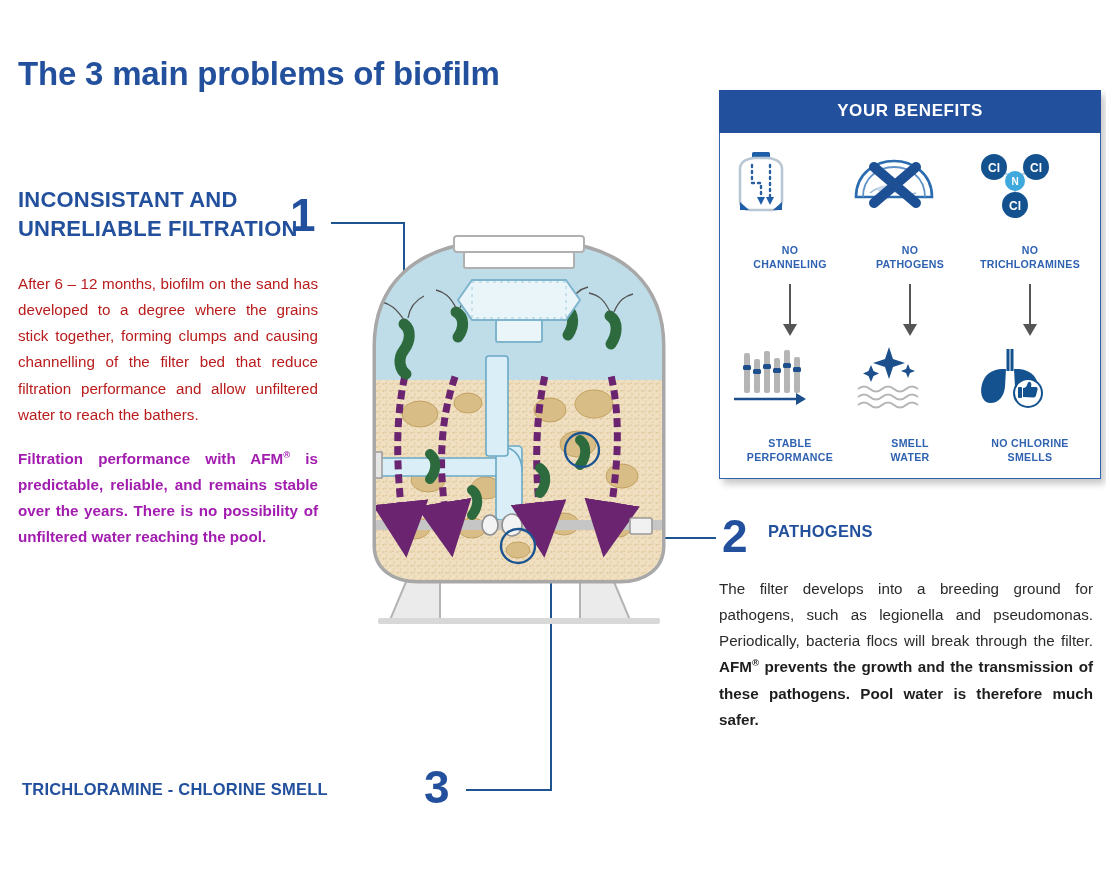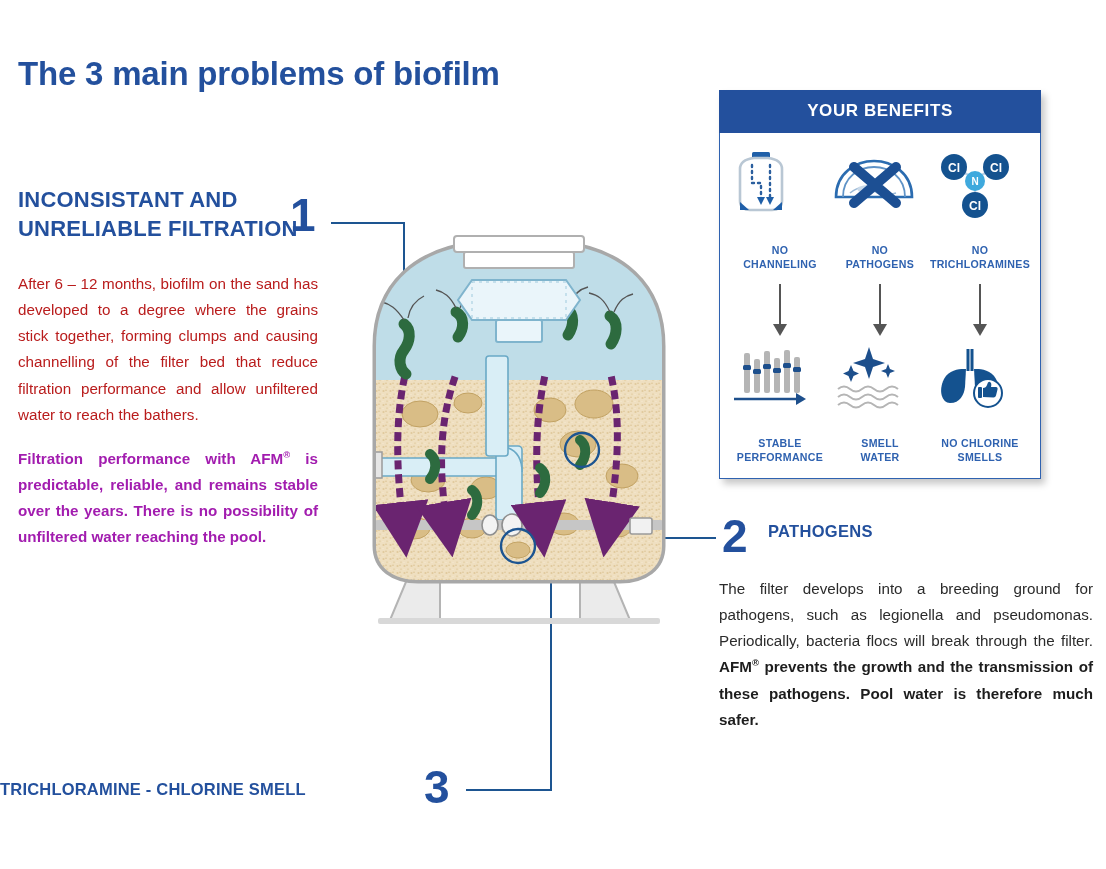--- a/index.html
+++ b/index.html
@@ -22,37 +22,37 @@
     color:#23509D;font-weight:bold;font-size:22px;line-height:1.32;
     letter-spacing:0.2px;text-transform:uppercase;
   }
   .body-par{
     margin-top:28px;font-size:15.2px;line-height:1.72;color:#b91c1c;
     text-align:justify;text-justify:inter-word;
   }
   .body-par.bold{font-weight:bold;color:#a21caf;margin-top:18px;}
   .tri-head{
     position:absolute;left:0px;top:780px;width:420px;
-    color:#23509D;font-weight:bold;font-size:16.5px;letter-spacing:0.2px;
+    color:#23509D;font-weight:bold;font-size:16.5px;letter-spacing:0.2px;padding-left:22px;
   }
 
   
   .num{
     position:absolute;color:#23509D;font-weight:bold;font-size:46px;line-height:1;
   }
   #num1{left:290px;top:192px;}
   #num2{left:722px;top:513px;}
   #num3{left:424px;top:764px;}
   .lead{position:absolute;background:#1d5591;}
   .h-lead{height:2px;}
   .v-lead{width:2px;}
 
   
   .benefits{
-    position:absolute;left:719px;top:90px;width:322px;
+    position:absolute;left:719px;top:90px;width:382px;
     box-shadow:4px 5px 7px rgba(0,0,0,.22);
   }
   .benefits-head{
     background:#23509D;color:#ffffff;text-align:center;
     font-weight:bold;font-size:17px;letter-spacing:.6px;padding:11px 0 12px;
   }
   .benefits-body{
     background:#ffffff;border:1px solid #2f62b0;border-top:none;
     padding:16px 10px 14px;box-sizing:border-box;
   }

